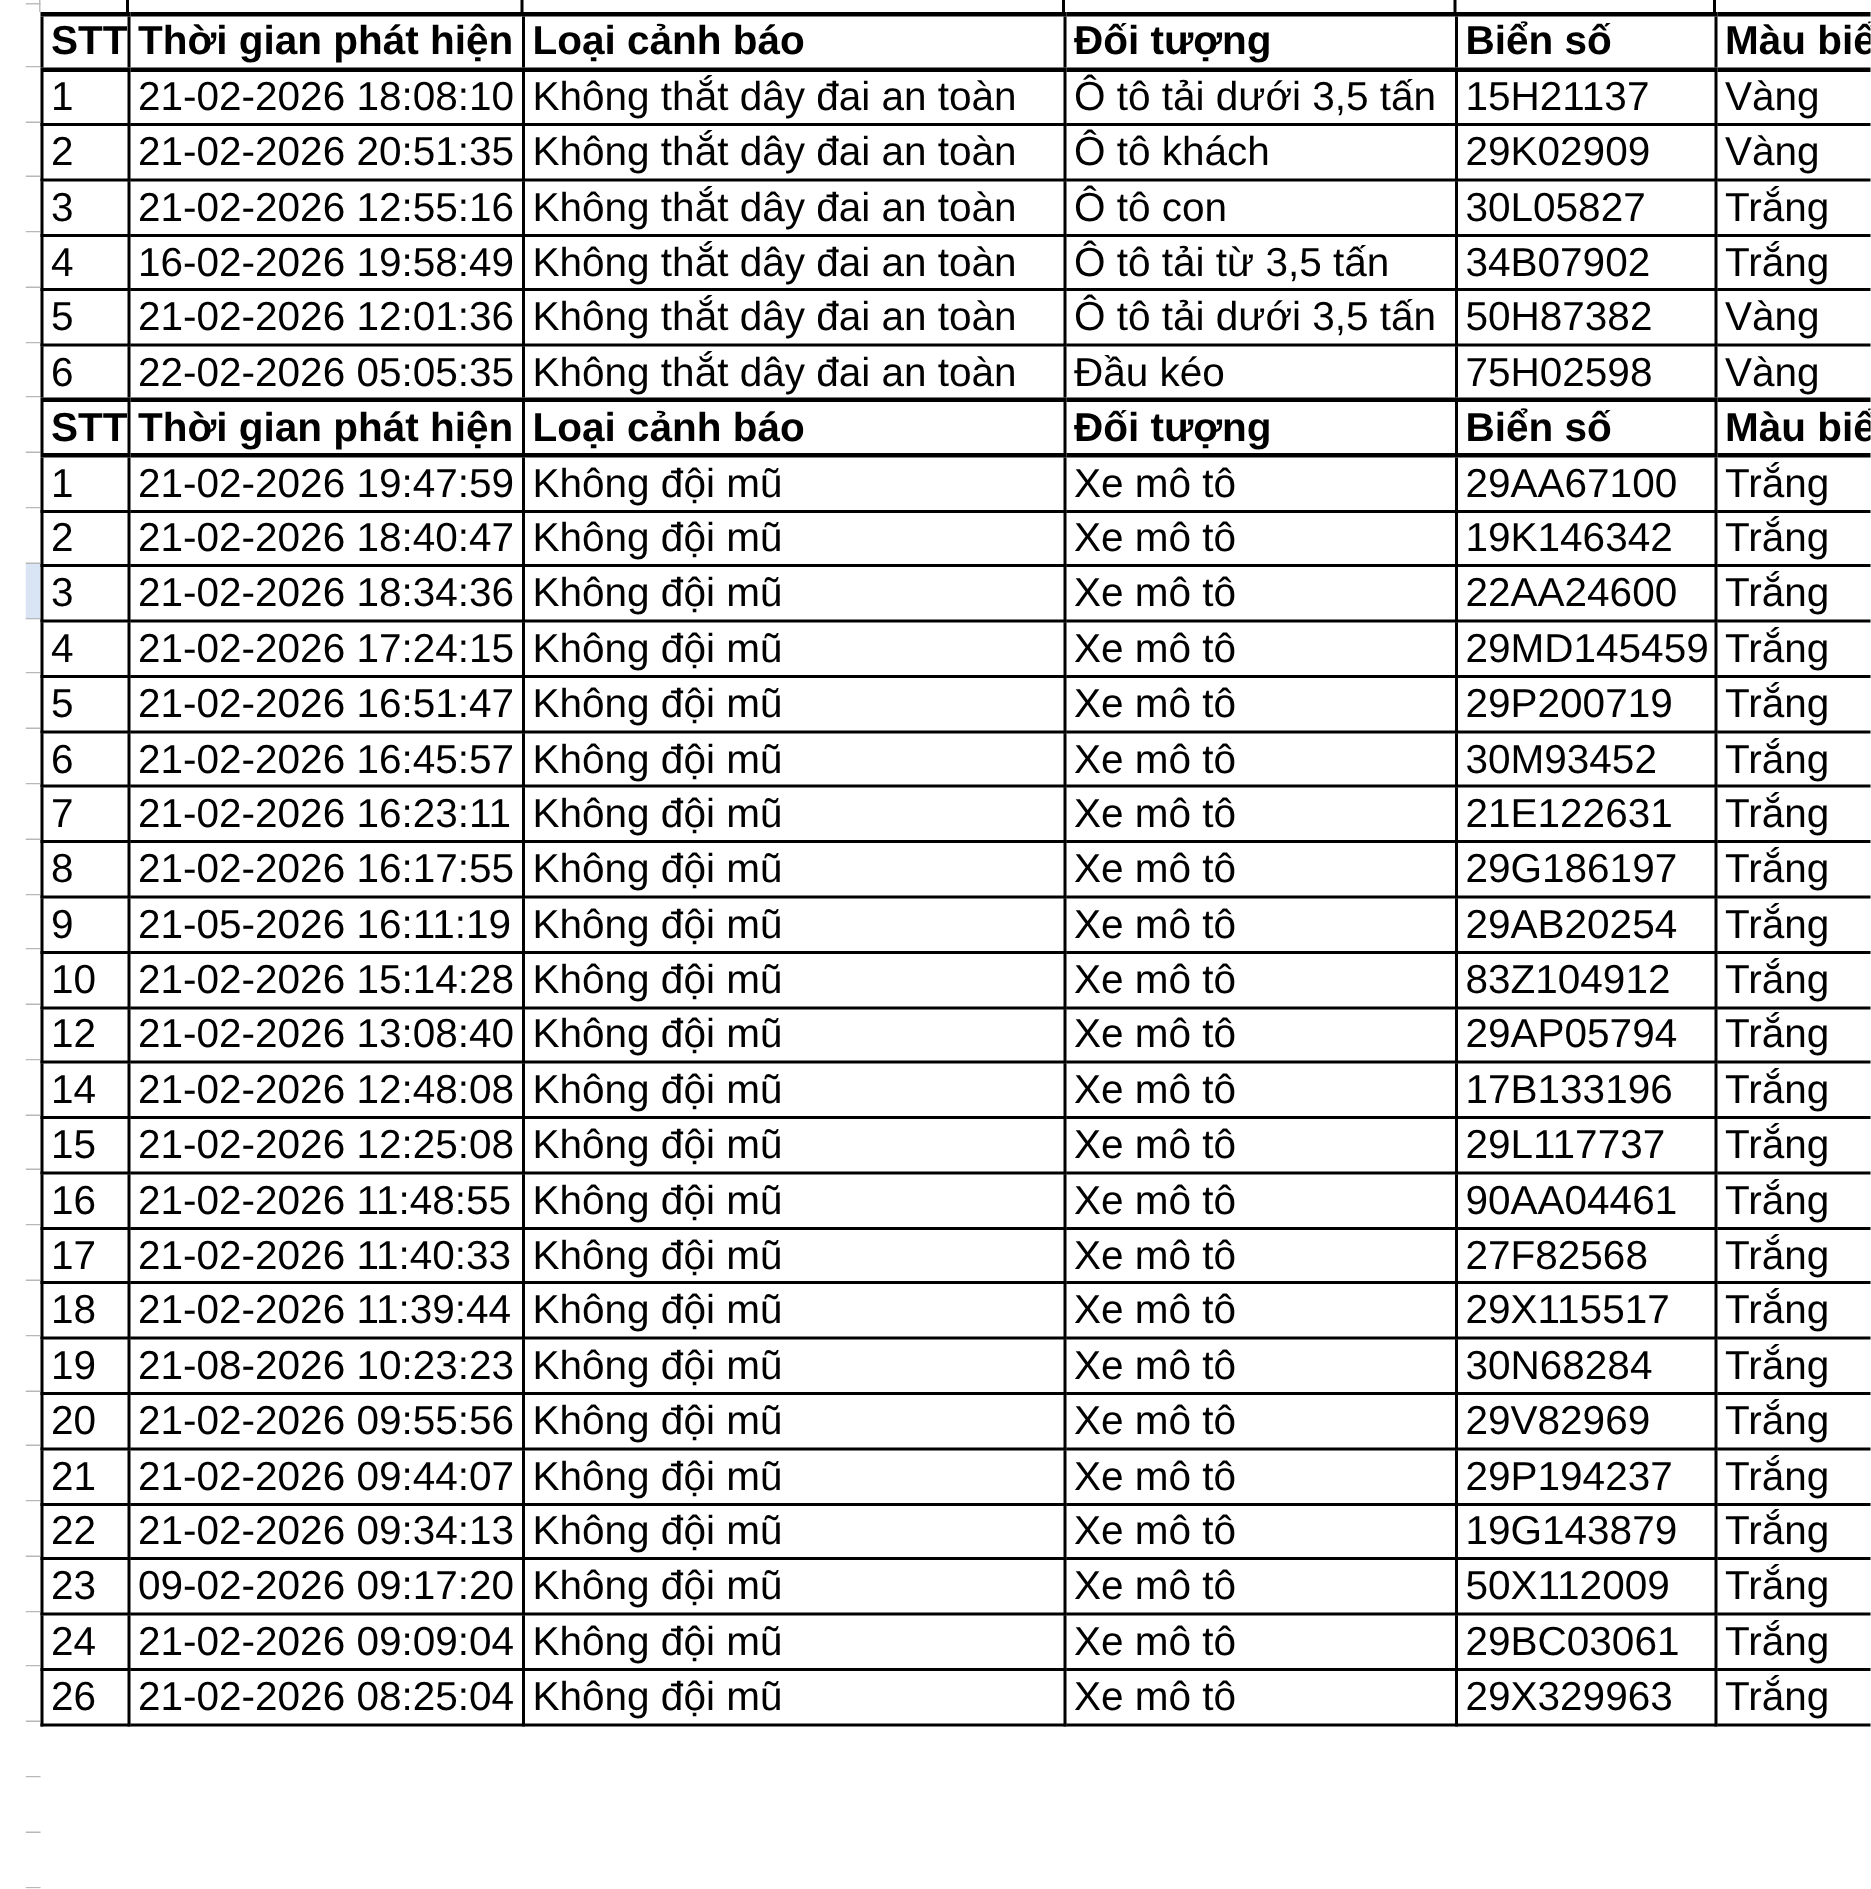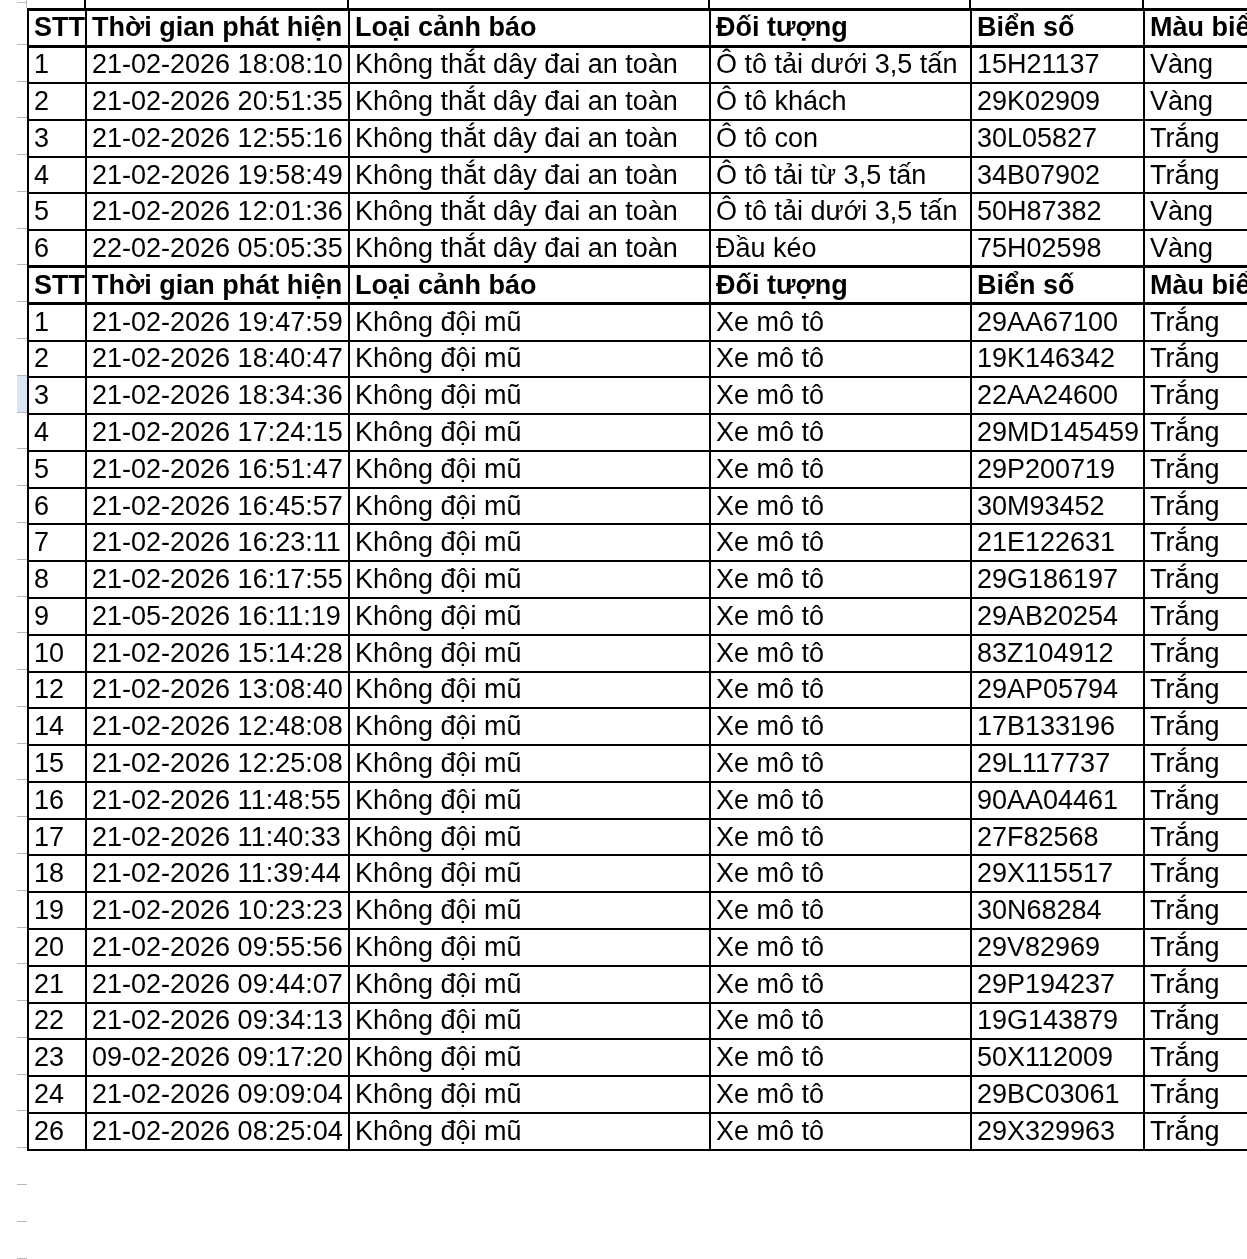--- a/index.html
+++ b/index.html
@@ -167,21 +167,21 @@
         <tr>
           <td>3</td>
           <td>21-02-2026 12:55:16</td>
           <td>Không thắt dây đai an toàn</td>
           <td>Ô tô con</td>
           <td>30L05827</td>
           <td>Trắng</td>
         </tr>
         <tr>
           <td>4</td>
-          <td>21-02-2026 19:58:49</td>
+          <td>16-02-2026 19:58:49</td>
           <td>Không thắt dây đai an toàn</td>
           <td>Ô tô tải từ 3,5 tấn</td>
           <td>34B07902</td>
           <td>Trắng</td>
         </tr>
         <tr>
           <td>5</td>
           <td>21-02-2026 12:01:36</td>
           <td>Không thắt dây đai an toàn</td>
           <td>Ô tô tải dưới 3,5 tấn</td>
@@ -327,21 +327,21 @@
         <tr>
           <td>18</td>
           <td>21-02-2026 11:39:44</td>
           <td>Không đội mũ</td>
           <td>Xe mô tô</td>
           <td>29X115517</td>
           <td>Trắng</td>
         </tr>
         <tr>
           <td>19</td>
-          <td>21-02-2026 10:23:23</td>
+          <td>21-08-2026 10:23:23</td>
           <td>Không đội mũ</td>
           <td>Xe mô tô</td>
           <td>30N68284</td>
           <td>Trắng</td>
         </tr>
         <tr>
           <td>20</td>
           <td>21-02-2026 09:55:56</td>
           <td>Không đội mũ</td>
           <td>Xe mô tô</td>

